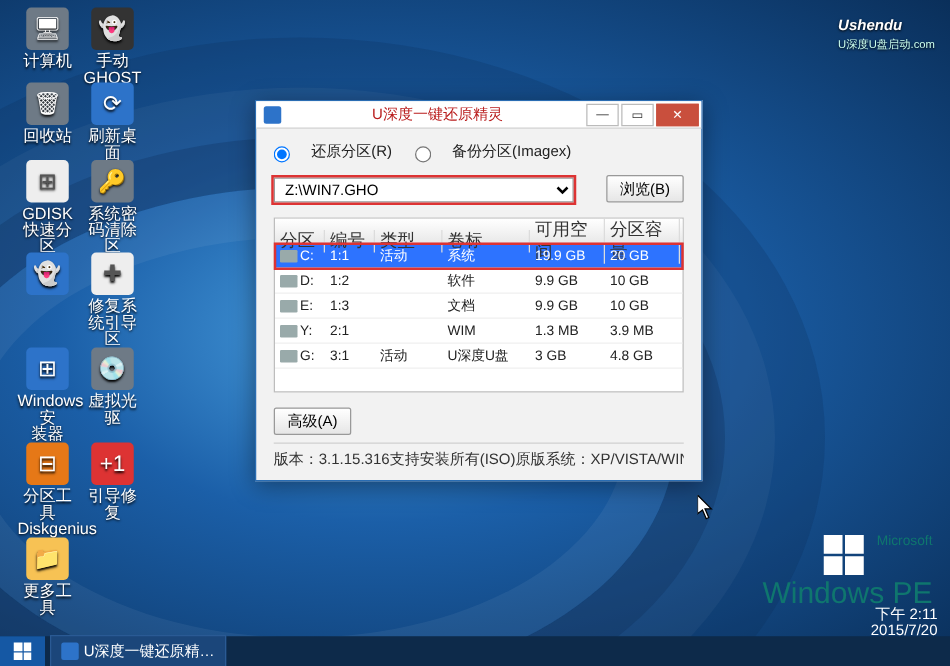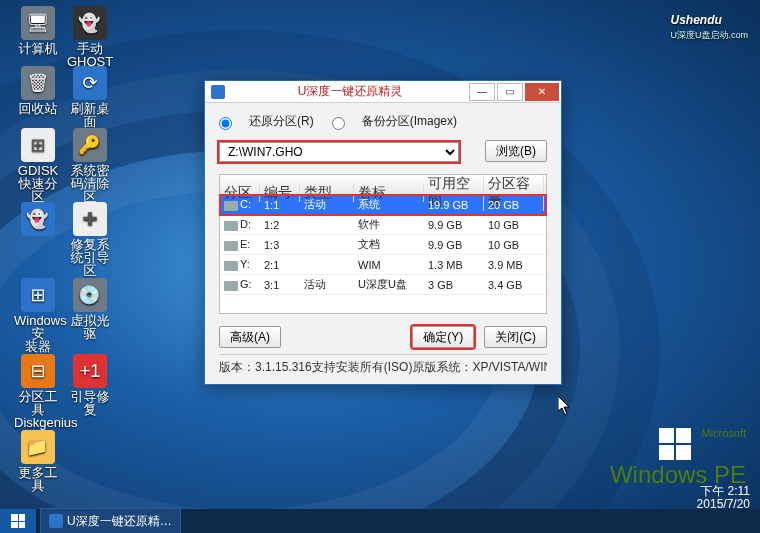--- a/index.html
+++ b/index.html
@@ -9,21 +9,21 @@
 
 .desktop{position:absolute;inset:0}
 .dicon{position:absolute;width:48px;text-align:center;color:#fff;text-shadow:0 1px 2px #000}
 .dicon .box{width:34px;height:34px;margin:0 auto 2px;border-radius:4px;display:flex;align-items:center;justify-content:center;font-size:18px}
 .dicon .lbl{font-size:13px;line-height:13px;white-space:pre-line}
 
 .bg-steel{background:#6e7a86}.bg-blue{background:#2d73c9}.bg-white{background:#eee;color:#555}.bg-orange{background:#e67817}.bg-red{background:#d33}.bg-dark{background:#333}.bg-folder{background:#f7c254}
 
 .watermark{position:absolute;right:12px;top:8px;color:#fff;font-style:italic;font-weight:bold;font-size:18px;text-shadow:0 1px 2px #000}
 .watermark small{font-size:9px;font-weight:normal;font-style:normal;display:block;text-align:right;color:#cfe}
-.winpe{position:absolute;right:14px;bottom:44px;color:#4d7c0f;text-align:right}
+.winpe{position:absolute;right:14px;bottom:44px;color:#0f766e;text-align:right}
 .winpe .flag{display:inline-block;width:34px;height:34px;vertical-align:middle;margin-right:6px}
 .winpe .flag span{display:block;float:left;width:15px;height:15px;margin:1px;background:#fff}
 .winpe .t1{font-size:11px;vertical-align:top}
 .winpe .t2{font-size:24px;font-weight:300}
 .clock{position:absolute;right:10px;bottom:22px;color:#fff;text-align:right;font-size:11px;line-height:13px}
 
 .taskbar{position:absolute;left:0;right:0;bottom:0;height:24px;background:#0d2a4a;display:flex;align-items:center}
 .start{width:36px;height:24px;background:#1558a4;display:flex;align-items:center;justify-content:center}
 .start .g{width:14px;height:14px;display:grid;grid-template:1fr 1fr/1fr 1fr;gap:1px}
 .start .g span{background:#fff}
@@ -196,32 +196,28 @@
             <span>WIM</span>
             <span>1.3 MB</span>
             <span>3.9 MB</span>
           </div>
           <div class="trow">
             <span><i class="dico"></i>G:</span>
             <span>3:1</span>
             <span>活动</span>
             <span>U深度U盘</span>
             <span>3 GB</span>
-            <span>3.4 GB</span>
+            <span>4.8 GB</span>
           </div>
         </div>
       <div class="gap"></div>
     </div>
 
     <div class="actions">
       <button class="btn">高级(A)</button>
-      <div class="right">
-        <button class="btn hl">确定(Y)</button>
-        <button class="btn">关闭(C)</button>
-      </div>
     </div>
     <div class="ver">
       <span>版本：3.1.15.316</span>
         <span>支持安装所有(ISO)原版系统：XP/VISTA/WIN7/8/8.1/10/2003,</span>
     </div>
   </div>
 </div>
 
 <div class="winpe">
   <span class="flag"><span></span><span></span><span></span><span></span></span>

